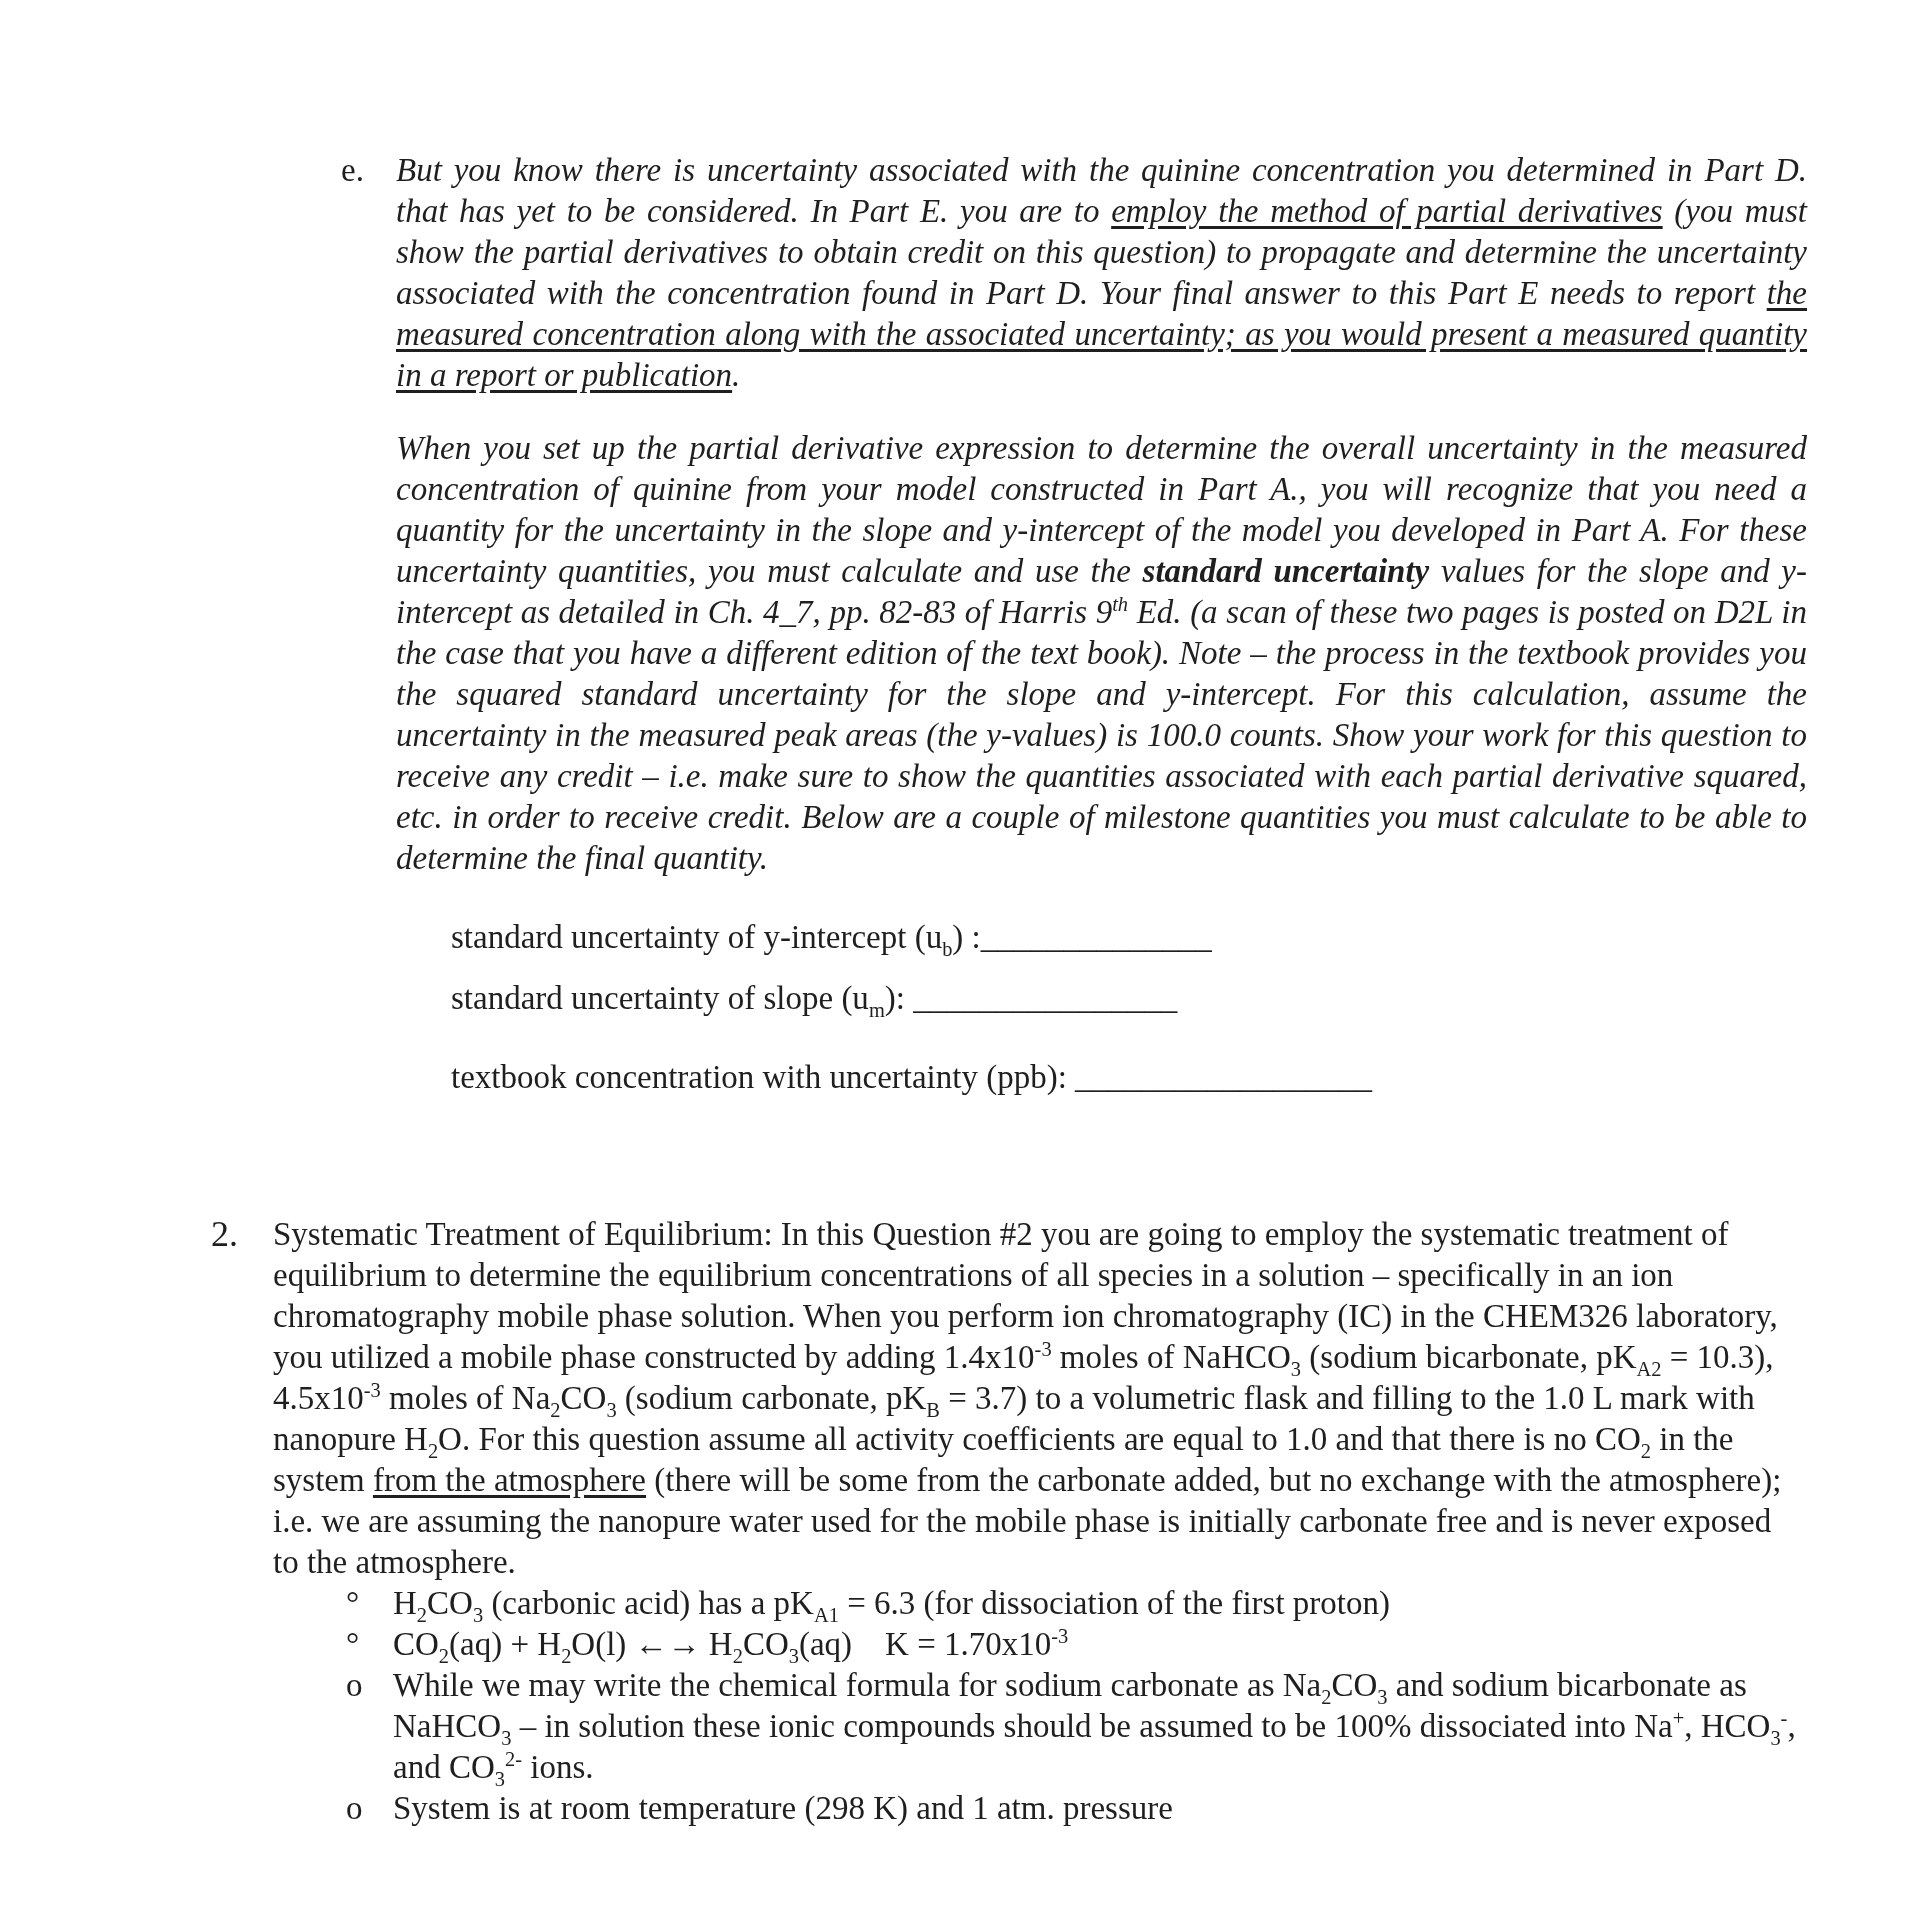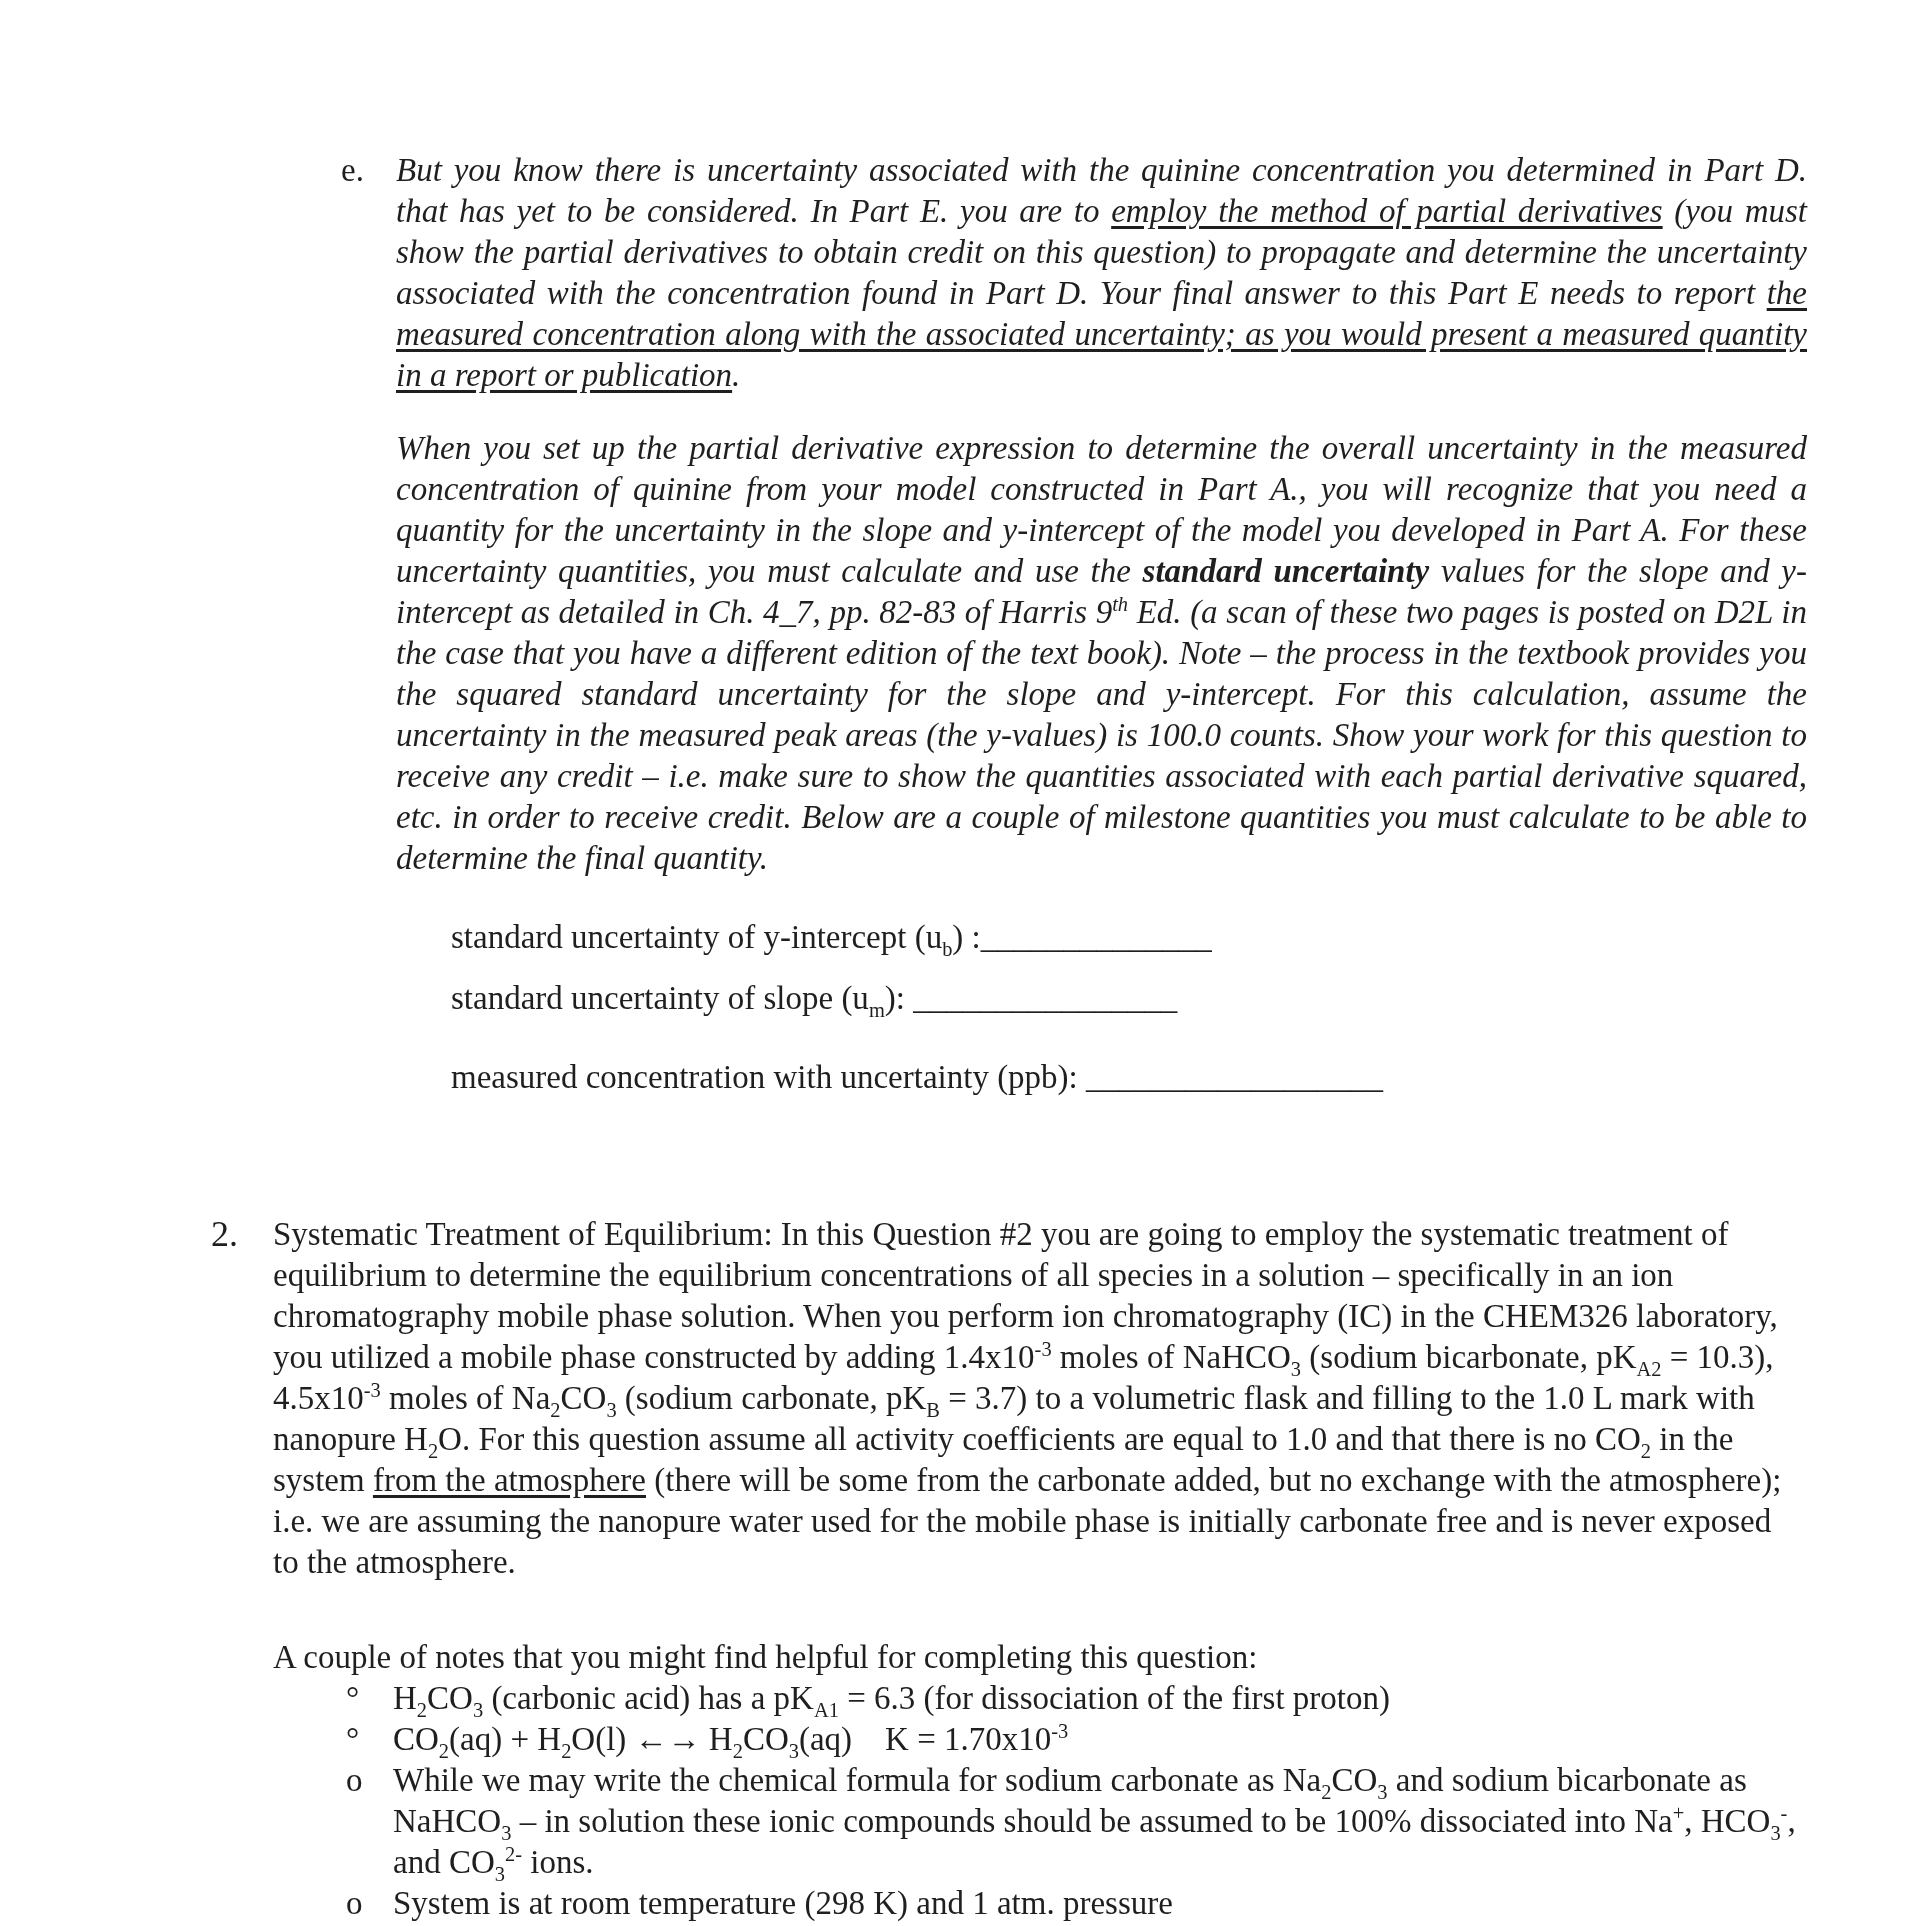--- a/index.html
+++ b/index.html
@@ -46,31 +46,30 @@
 <div class="page">
 
   <section class="row sec-e">
     <div class="marker">e.</div>
     <div class="content">
       <p class="just">But you know there is uncertainty associated with the quinine concentration you determined in Part D. that has yet to be considered. In Part E. you are to <u>employ the method of partial derivatives</u> (you must show the partial derivatives to obtain credit on this question) to propagate and determine the uncertainty associated with the concentration found in Part D. Your final answer to this Part E needs to report <u>the measured concentration along with the associated uncertainty; as you would present a measured quantity in a report or publication</u>.</p>
       <p class="just para-gap">When you set up the partial derivative expression to determine the overall uncertainty in the measured concentration of quinine from your model constructed in Part A., you will recognize that you need a quantity for the uncertainty in the slope and y-intercept of the model you developed in Part A.  For these uncertainty quantities, you must calculate and use the <b>standard uncertainty</b> values for the slope and y-intercept as detailed in Ch. 4_7, pp. 82-83 of Harris 9<sup>th</sup> Ed. (a scan of these two pages is posted on D2L in the case that you have a different edition of the text book).  Note – the process in the textbook provides you the squared standard uncertainty for the slope and y-intercept.  For this calculation, assume the uncertainty in the measured peak areas (the y-values) is 100.0 counts.  Show your work for this question to receive any credit – i.e. make sure to show the quantities associated with each partial derivative squared, etc. in order to receive credit.  Below are a couple of milestone quantities you must calculate to be able to determine the final quantity.</p>
       <div class="blanks">
         <p class="blank">standard uncertainty of y-intercept (u<sub>b</sub>) :______________</p>
         <p class="blank first">standard uncertainty of slope (u<sub>m</sub>): ________________</p>
-        <p class="blank">measured concentration with uncertainty (ppb): __________________</p>
+        <p class="blank">textbook concentration with uncertainty (ppb): __________________</p>
       </div>
     </div>
   </section>
 
   <section class="row sec-2">
     <div class="marker">2.</div>
     <div class="content">
       <p>Systematic Treatment of Equilibrium: In this Question #2 you are going to employ the systematic treatment of equilibrium to determine the equilibrium concentrations of all species in a solution – specifically in an ion chromatography mobile phase solution.  When you perform ion chromatography (IC) in the CHEM326 laboratory, you utilized a mobile phase constructed by adding 1.4x10<sup>-3</sup> moles of NaHCO<sub>3</sub> (sodium bicarbonate, pK<sub>A2</sub> = 10.3), 4.5x10<sup>-3</sup> moles of Na<sub>2</sub>CO<sub>3</sub> (sodium carbonate, pK<sub>B</sub> = 3.7) to a volumetric flask and filling to the 1.0 L mark with nanopure H<sub>2</sub>O.   For this question assume all activity coefficients are equal to 1.0 and that there is no CO<sub>2</sub> in the system <u>from the atmosphere</u> (there will be some from the carbonate added, but no exchange with the atmosphere); i.e. we are assuming the nanopure water used for the mobile phase is initially carbonate free and is never exposed to the atmosphere.</p>
 
-      <p class="notes-intro">A couple of notes that you might find helpful for completing this question:</p>
 
       <div class="note">
         <span class="bullet">°</span>
         <span class="ntext">H<sub>2</sub>CO<sub>3</sub> (carbonic acid) has a pK<sub>A1</sub> = 6.3 (for dissociation of the first proton)</span>
       </div>
       <div class="note">
         <span class="bullet">°</span>
         <span class="ntext">CO<sub>2</sub>(aq) + H<sub>2</sub>O(l) ←→ H<sub>2</sub>CO<sub>3</sub>(aq)&nbsp;&nbsp;&nbsp;&nbsp;K = 1.70x10<sup>-3</sup></span>
       </div>
       <div class="note">

